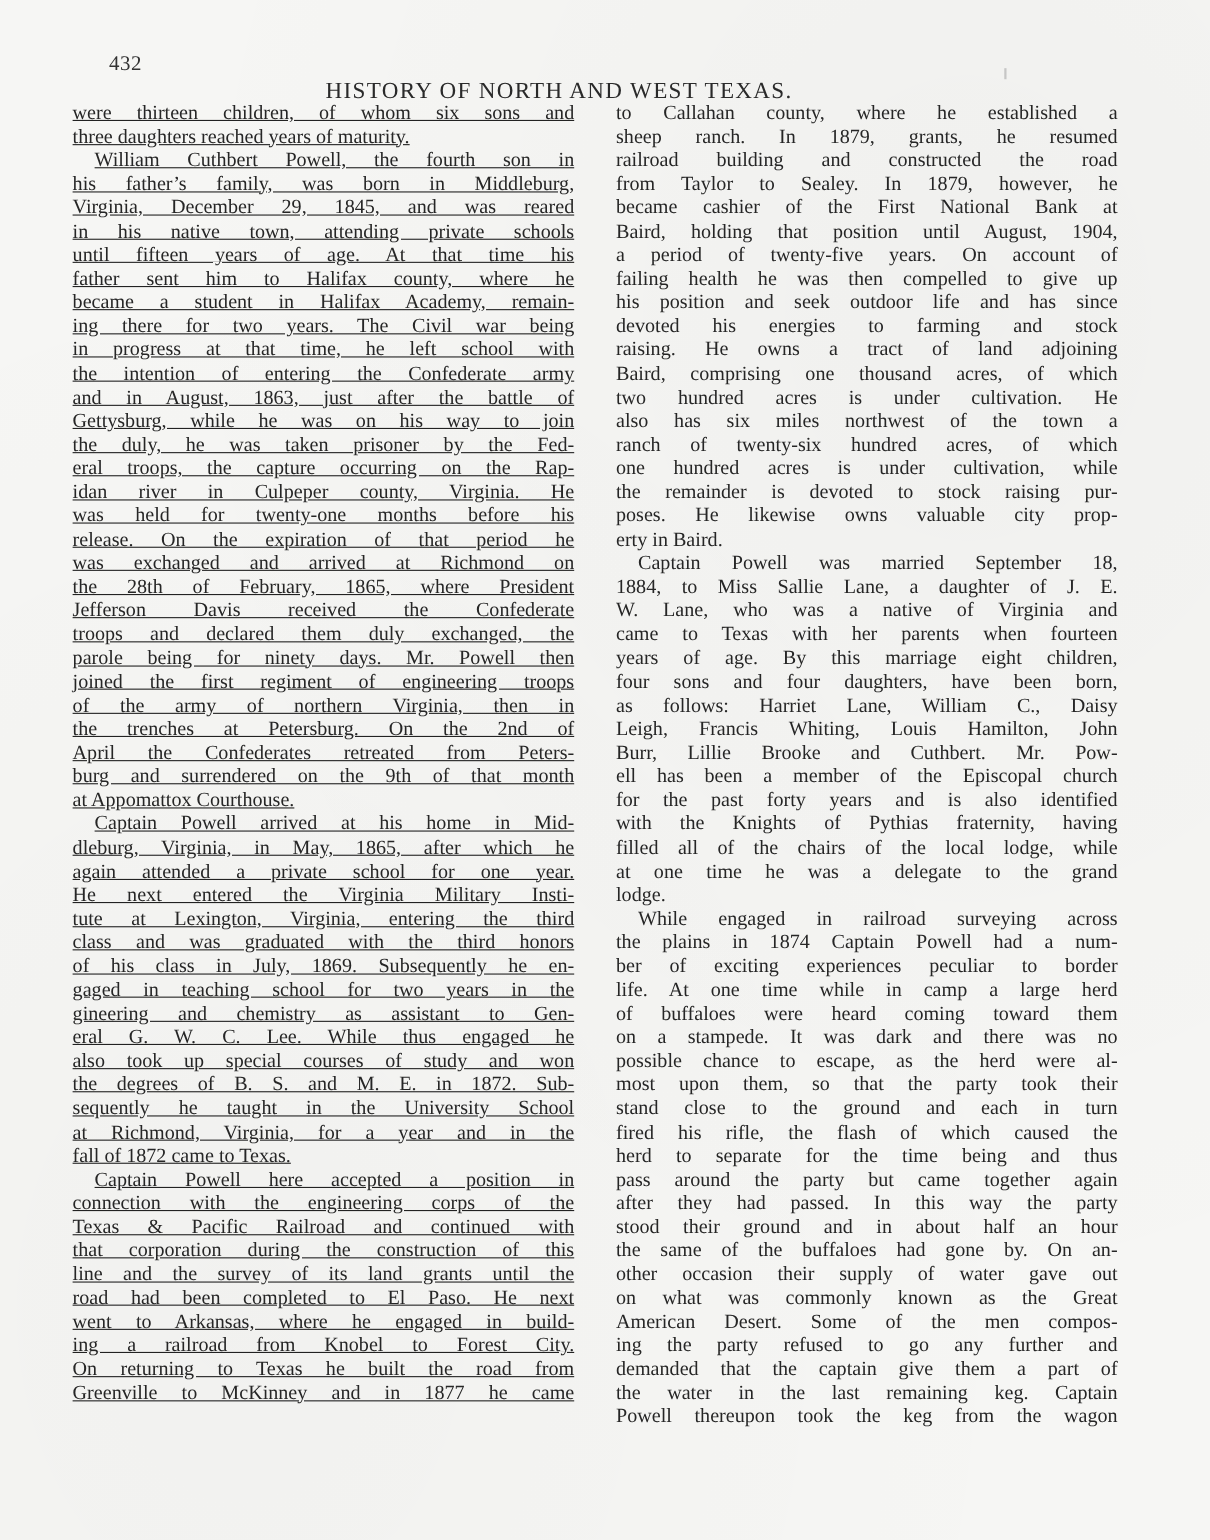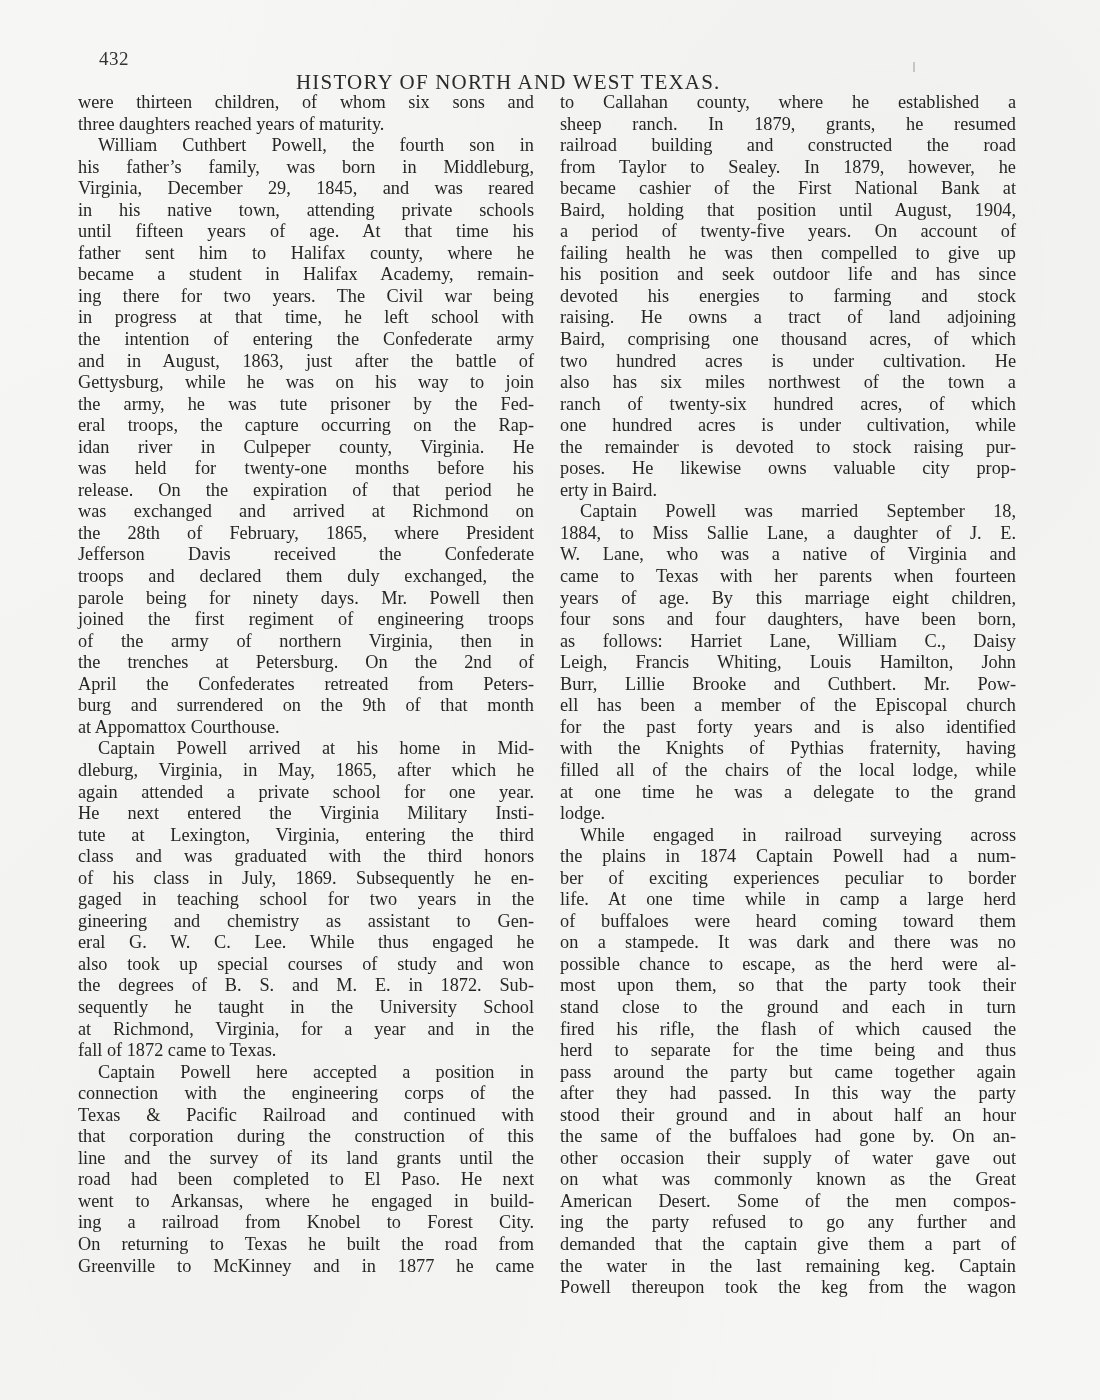--- a/index.html
+++ b/index.html
@@ -47,21 +47,21 @@
     letter-spacing: 1.2px;
     color: #2a2a2a;
     white-space: nowrap;
     margin-top: 26px;
   }
   .column {
     position: absolute;
     top: 92px;
     width: 456px;
   }
-  .col-left { left: 78px; }
+  .col-left { left: 66px; text-decoration: underline; }
   .col-right { left: 560px; }
   .line {
     display: block;
     height: 21.55px;
     line-height: 21.55px;
     font-size: 18.3px;
     white-space: nowrap;
     text-align: justify;
     text-align-last: justify;
     color: #262626;
@@ -97,21 +97,21 @@
       <span class="line">Virginia, December 29, 1845, and was reared</span>
       <span class="line">in his native town, attending private schools</span>
       <span class="line">until fifteen years of age. At that time his</span>
       <span class="line">father sent him to Halifax county, where he</span>
       <span class="line">became a student in Halifax Academy, remain-</span>
       <span class="line">ing there for two years. The Civil war being</span>
       <span class="line">in progress at that time, he left school with</span>
       <span class="line">the intention of entering the Confederate army</span>
       <span class="line">and in August, 1863, just after the battle of</span>
       <span class="line">Gettysburg, while he was on his way to join</span>
-      <span class="line">the army, he was tute prisoner by the Fed-</span>
+      <span class="line">the duly, he was taken prisoner by the Fed-</span>
       <span class="line">eral troops, the capture occurring on the Rap-</span>
       <span class="line">idan river in Culpeper county, Virginia. He</span>
       <span class="line">was held for twenty-one months before his</span>
       <span class="line">release. On the expiration of that period he</span>
       <span class="line">was exchanged and arrived at Richmond on</span>
       <span class="line">the 28th of February, 1865, where President</span>
       <span class="line">Jefferson Davis received the Confederate</span>
       <span class="line">troops and declared them duly exchanged, the</span>
       <span class="line">parole being for ninety days. Mr. Powell then</span>
       <span class="line">joined the first regiment of engineering troops</span>

